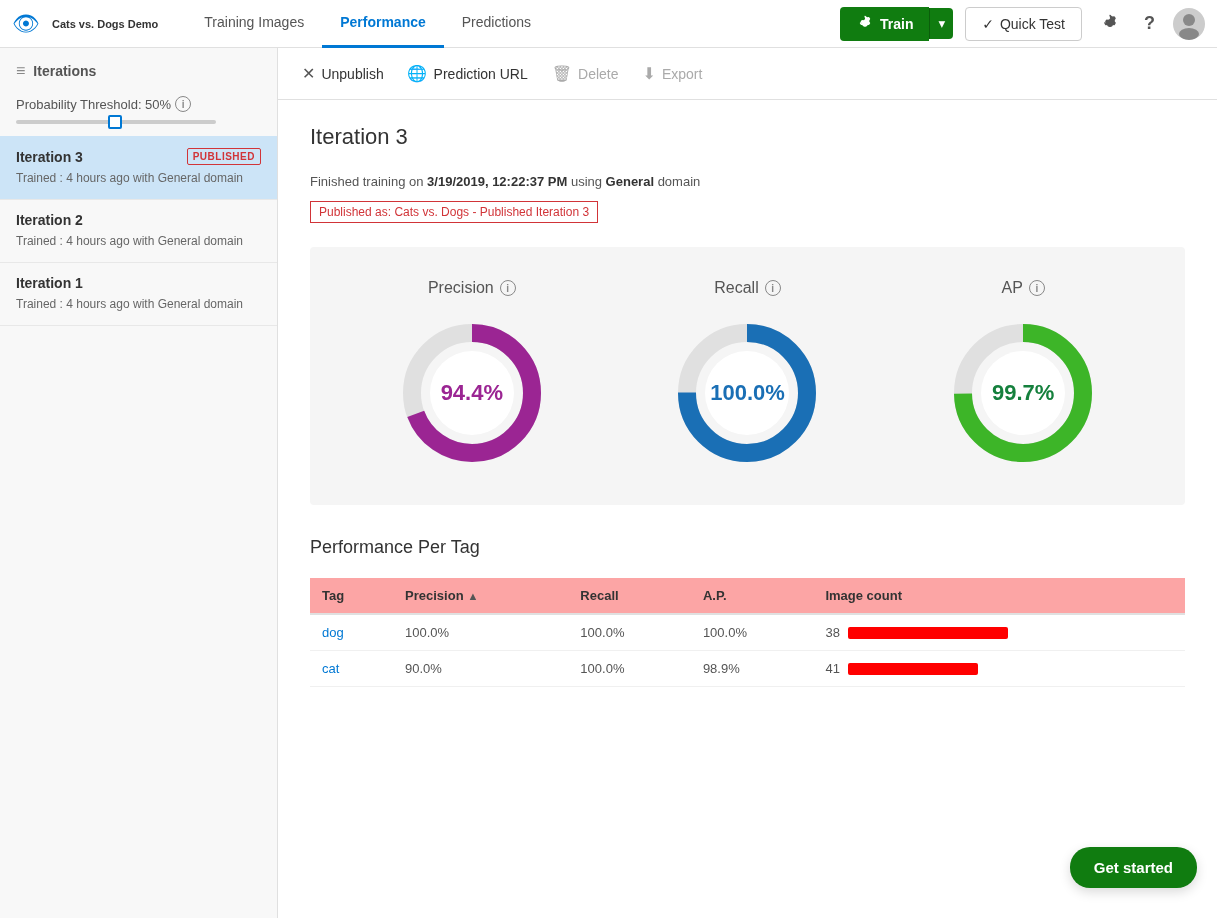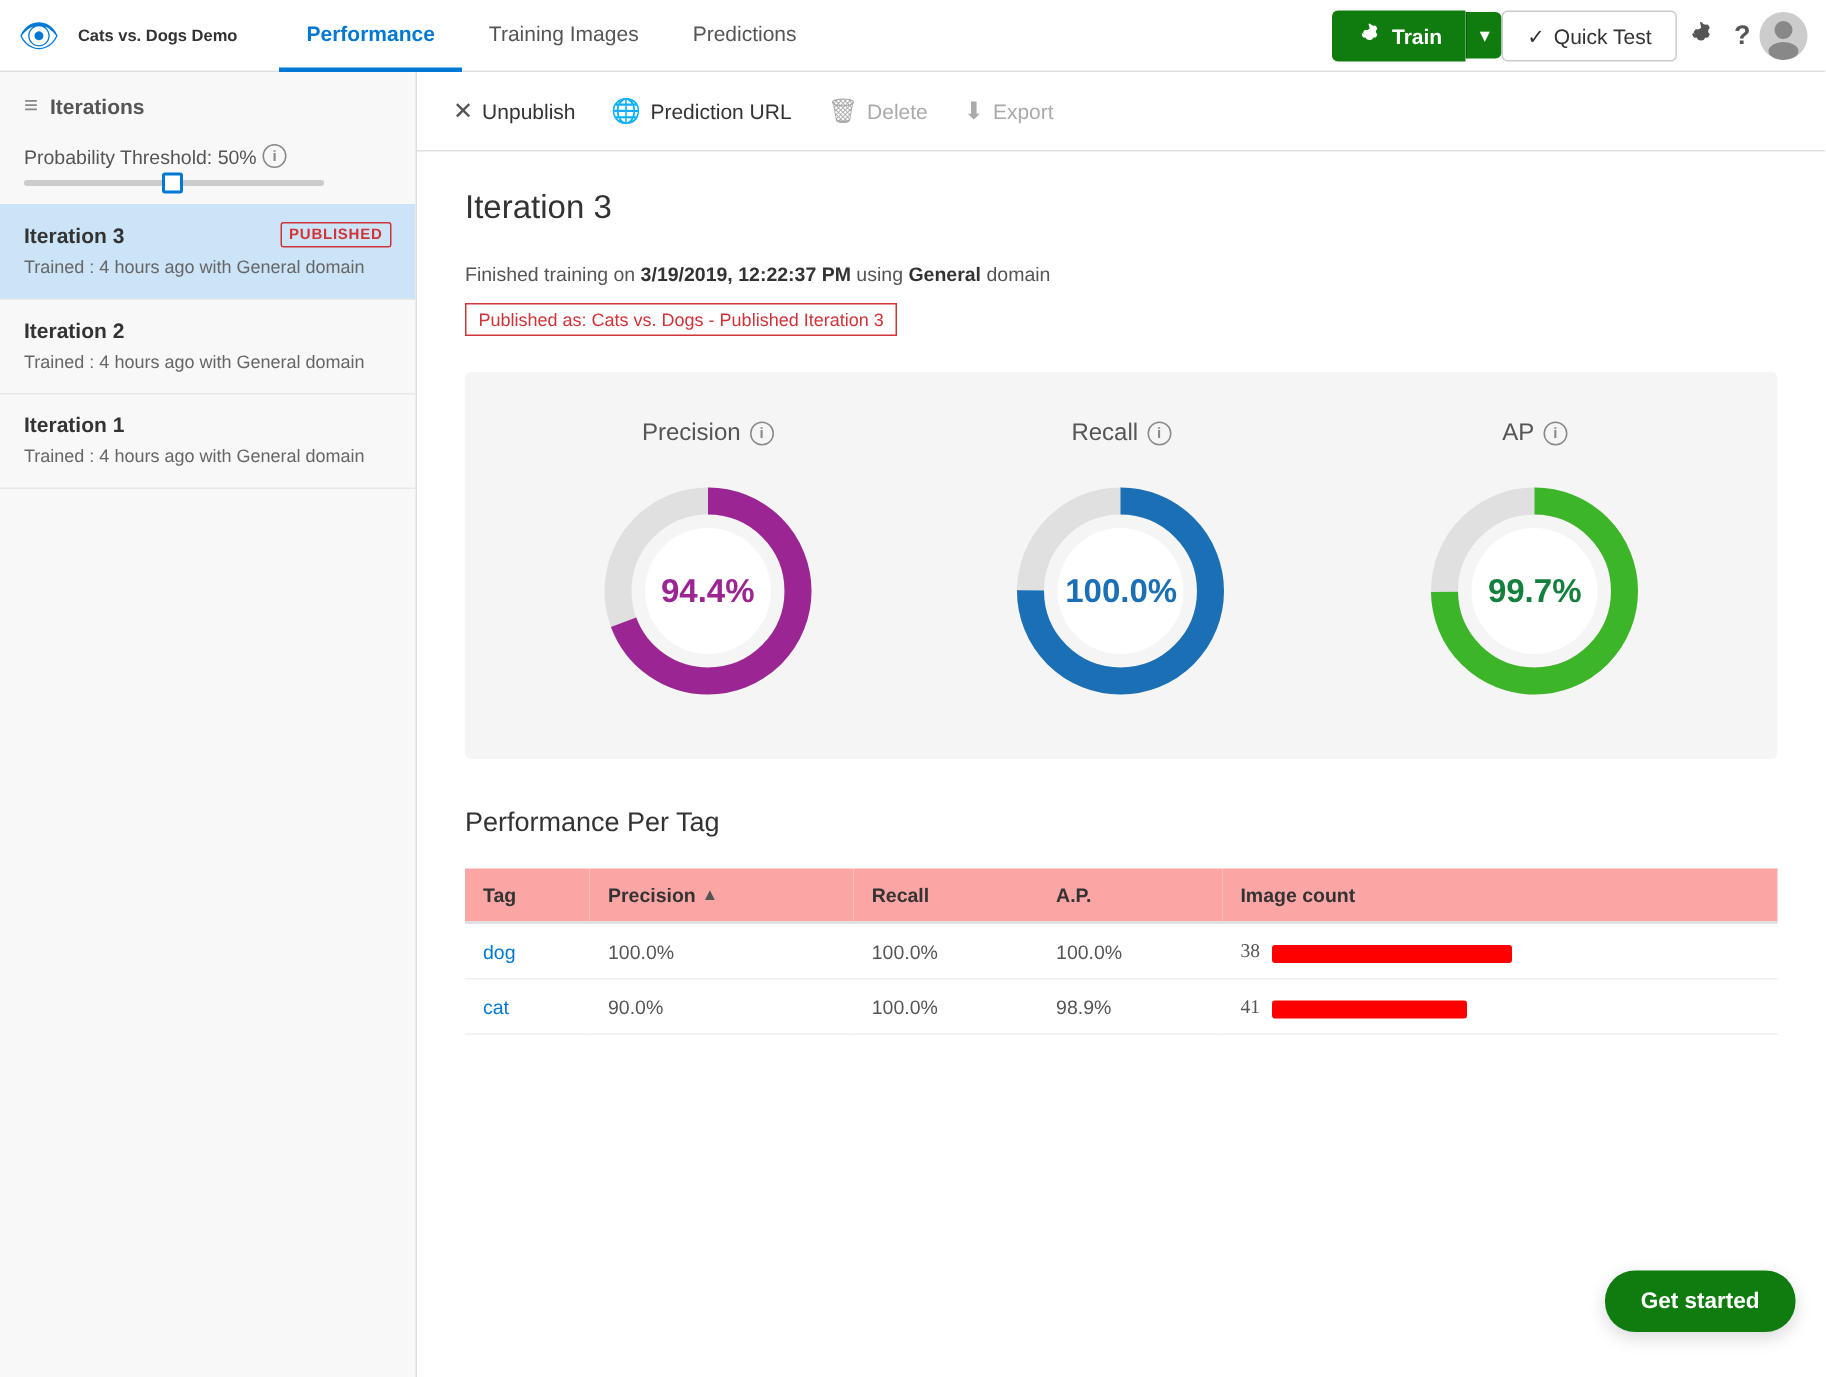--- a/index.html
+++ b/index.html
@@ -5,21 +5,21 @@
     * { box-sizing: border-box; margin: 0; padding: 0; }
     body { font-family: 'Segoe UI', Arial, sans-serif; font-size: 14px; color: #333; background: #fff; width: 1217px; height: 918px; overflow: hidden; }
 
     
     .header { display: flex; align-items: center; height: 48px; background: #fff; border-bottom: 1px solid #e0e0e0; padding: 0 12px; gap: 8px; }
     .header-logo { color: #0078d4; font-size: 22px; margin-right: 4px; }
     .header-title { font-size: 11px; font-weight: 600; color: #333; margin-right: 20px; white-space: nowrap; }
     .header-nav { display: flex; gap: 0; margin-right: auto; }
     .nav-tab { padding: 0 18px; height: 48px; display: flex; align-items: center; font-size: 14px; color: #555; cursor: pointer; border-bottom: 3px solid transparent; text-decoration: none; }
     .nav-tab.active { color: #0078d4; border-bottom: 3px solid #0078d4; font-weight: 600; }
-    .header-actions { display: flex; align-items: center; gap: 0; }
+    .header-actions { display: flex; align-items: center; gap: 12px; }
     .btn-train { background: #107c10; color: #fff; border: none; border-radius: 4px 0 0 4px; padding: 8px 16px; font-size: 14px; cursor: pointer; display: flex; align-items: center; gap: 6px; font-weight: 600; }
     .btn-train-arrow { background: #107c10; color: #fff; border: none; border-left: 1px solid #0b5e0b; border-radius: 0 4px 4px 0; padding: 8px 8px; cursor: pointer; }
     .btn-quick-test { background: #fff; color: #333; border: 1px solid #ccc; border-radius: 4px; padding: 8px 16px; font-size: 14px; cursor: pointer; display: flex; align-items: center; gap: 6px; }
     .header-icon-btn { background: none; border: none; cursor: pointer; padding: 6px; font-size: 18px; color: #555; display: flex; align-items: center; }
     .avatar { width: 32px; height: 32px; border-radius: 50%; background: #ccc; display: flex; align-items: center; justify-content: center; overflow: hidden; }
     .avatar svg { width: 32px; height: 32px; }
 
     
     .main-layout { display: flex; height: calc(918px - 48px); }
 
@@ -65,43 +65,43 @@
     .donut-container { position: relative; width: 160px; height: 160px; }
     .donut-container svg { width: 160px; height: 160px; }
     .donut-center-text { position: absolute; top: 50%; left: 50%; transform: translate(-50%, -50%); font-size: 22px; font-weight: 700; }
 
     
     .section-title { font-size: 18px; font-weight: 400; color: #333; margin-bottom: 20px; }
     .perf-table { width: 100%; border-collapse: collapse; }
     .perf-table th { text-align: left; padding: 10px 12px; font-size: 13px; font-weight: 700; color: #333; border-bottom: 2px solid #e0e0e0; background: #fca5a5; }
     .perf-table td { padding: 10px 12px; font-size: 13px; color: #555; border-bottom: 1px solid #f0f0f0; }
     .tag-link { color: #0078d4; text-decoration: none; cursor: pointer; }
-    .bar-cell { display: flex; align-items: flex-end; gap: 8px; font-family: Liberation Serif, serif; }
+    .bar-cell { display: flex; align-items: center; gap: 8px; }
     .bar { height: 12px; background: #d13438; border-radius: 2px; }
 
     
     .get-started-btn { position: fixed; bottom: 30px; right: 20px; background: #107c10; color: #fff; border: none; border-radius: 20px; padding: 12px 24px; font-size: 15px; font-weight: 600; cursor: pointer; box-shadow: 0 4px 12px rgba(0,0,0,0.15); }
 
     .gear-icon-svg { width: 18px; height: 18px; }
     .check-mark { font-size: 14px; }
 
     .sort-arrow { font-size: 11px; color: #555; }
 
     .th-wrap { display: flex; align-items: center; gap: 4px; }
   </style>
 </head>
 <body>
 
 <div class="header">
   <span class="header-logo">👁</span>
   <span class="header-title">Cats vs. Dogs Demo</span>
 
   <nav class="header-nav">
+    <a class="nav-tab">Training Images</a>
     <a class="nav-tab active">Performance</a>
-    <a class="nav-tab">Training Images</a>
     <a class="nav-tab">Predictions</a>
   </nav>
 
   <div class="header-actions">
     <div style="display:flex; align-items:center;">
       <button class="btn-train">
         <svg class="gear-icon-svg" viewBox="0 0 20 20" fill="white">
           <path d="M10 13a3 3 0 100-6 3 3 0 000 6z"></path>
           <path fill-rule="evenodd" d="M9.29 1.08a1 1 0 011.42 0l.84.84a7 7 0 011.22.5l1.17-.15a1 1 0 01.97.5l.71 1.22a1 1 0 01-.1 1.13l-.73.87c.04.24.06.48.06.73s-.02.49-.06.73l.73.87a1 1 0 01.1 1.13l-.71 1.22a1 1 0 01-.97.5l-1.17-.15c-.38.19-.79.36-1.22.5l-.84.84a1 1 0 01-1.42 0l-.84-.84a7 7 0 01-1.22-.5l-1.17.15a1 1 0 01-.97-.5l-.71-1.22a1 1 0 01.1-1.13l.73-.87A5 5 0 016 10c0-.25.02-.49.06-.73l-.73-.87a1 1 0 01-.1-1.13l.71-1.22a1 1 0 01.97-.5l1.17.15c.38-.19.79-.36 1.22-.5l.84-.84z" clip-rule="evenodd"></path>
         </svg>

